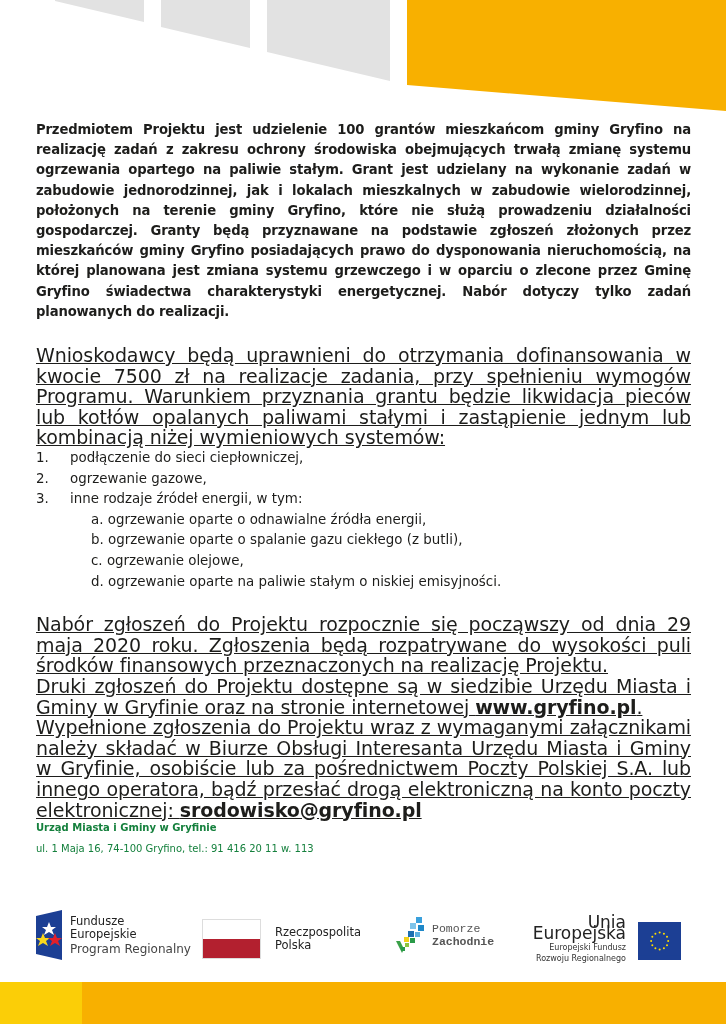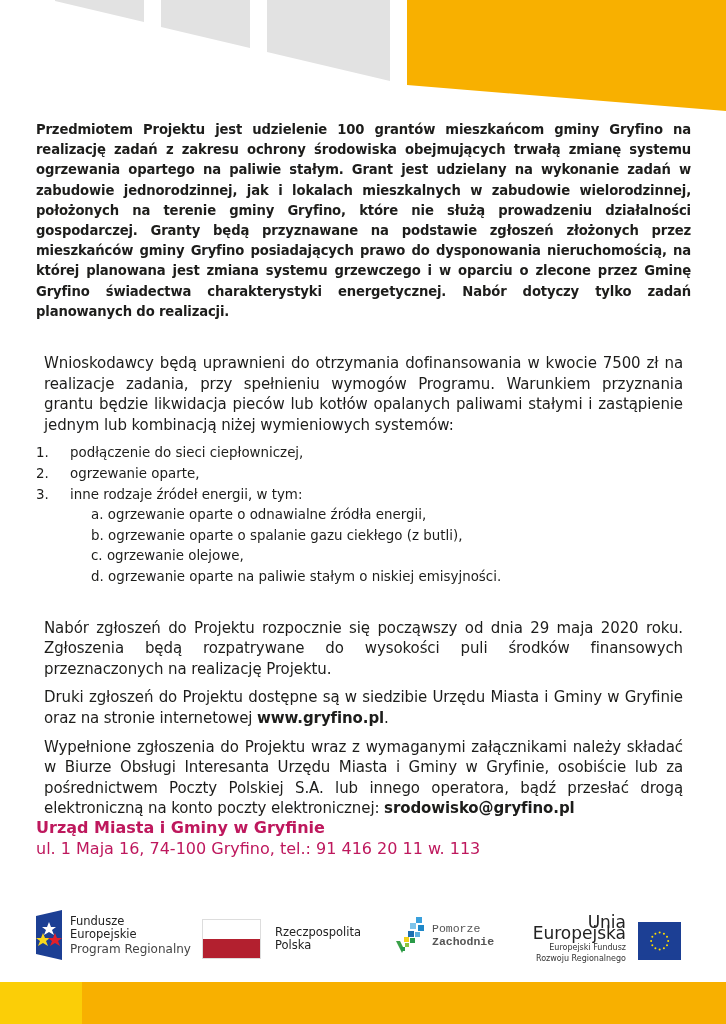--- a/index.html
+++ b/index.html
@@ -1,29 +1,29 @@
 <!DOCTYPE html>
 <html><head>
 <meta charset="utf-8">
 <style>
   html, body { margin: 0; padding: 0; background: #ffffff; }
   body { width: 726px; height: 1024px; position: relative; overflow: hidden;
          font-family: "DejaVu Sans", sans-serif; color: #1d1d1b; }
   .top-deco { position: absolute; left: 0; top: 0; width: 726px; height: 112px; }
   .content { position: absolute; left: 36px; top: 120px; width: 655px; }
   .p-bold { font-weight: bold; font-size: 13.2px; line-height: 20.2px; text-align: justify; margin: 0; letter-spacing: -0.15px; }
-  .p { font-size: 15px; line-height: 20.6px; text-align: justify; margin: 8px; letter-spacing: -0.1px; }
+  .p { font-size: 19px; line-height: 20.6px; text-align: justify; margin: 0; letter-spacing: -0.1px; text-decoration: underline; }
   .gap1 { height: 23px; }
   .gap2 { height: 22px; }
   .list { margin: 0; padding: 0; list-style: none; font-size: 13.4px; line-height: 20.6px; }
   .list li.num { display: flex; }
   .list .n { width: 34px; flex: 0 0 34px; }
   .sublist { margin: 0; padding: 0 0 0 55px; list-style: none; }
   .b { font-weight: bold; }
-  .contact { position: absolute; left: 36px; top: 818px; color: #be185d; font-size: 16px; line-height: 20.5px; }
+  .contact { position: absolute; left: 36px; top: 818px; color: #15803d; font-size: 10px; line-height: 20.5px; }
   .contact .org { font-weight: bold; }
   .logos { position: absolute; left: 0; top: 905px; width: 666px; height: 60px; }
   .logo { position: absolute; display: flex; align-items: center; }
   .logo-fe { left: 36px; top: 5px; }
   .fe-text { margin-left: 8px; line-height: 13px; }
   .fe-t1 { font-size: 11.5px; color: #222; }
   .fe-t2 { font-size: 12px; color: #444; margin-top: 2px; }
   .logo-rp { left: 192px; top: 14px; padding-left: 10px; }
   .flag { width: 57px; height: 38px; display: flex; flex-direction: column; border: 1px solid #ddd; }
   .flag .w { flex: 1; background: #ffffff; }
@@ -55,21 +55,21 @@
   <p class="p-bold">Przedmiotem Projektu jest udzielenie 100 grantów mieszkańcom gminy Gryfino na realizację zadań z zakresu ochrony środowiska obejmujących trwałą zmianę systemu ogrzewania opartego na paliwie stałym. Grant jest udzielany na wykonanie zadań w zabudowie jednorodzinnej, jak i lokalach mieszkalnych w zabudowie wielorodzinnej, położonych na terenie gminy Gryfino, które nie służą prowadzeniu działalności gospodarczej. Granty będą przyznawane na podstawie zgłoszeń złożonych przez mieszkańców gminy Gryfino posiadających prawo do dysponowania nieruchomością, na której planowana jest zmiana systemu grzewczego i w oparciu o zlecone przez Gminę Gryfino świadectwa charakterystyki energetycznej. Nabór dotyczy tylko zadań planowanych do realizacji.</p>
   <div class="gap1"></div>
   <p class="p">Wnioskodawcy będą uprawnieni do otrzymania dofinansowania w kwocie 7500 zł na realizacje zadania, przy spełnieniu wymogów Programu. Warunkiem przyznania grantu będzie likwidacja pieców lub kotłów opalanych paliwami stałymi i zastąpienie jednym lub kombinacją niżej wymieniowych systemów:</p>
   <ul class="list">
     <li class="num">
       <span class="n">1.</span>
       <span>podłączenie do sieci ciepłowniczej,</span>
     </li>
     <li class="num">
       <span class="n">2.</span>
-      <span>ogrzewanie oparte,</span>
+      <span>ogrzewanie gazowe,</span>
     </li>
     <li class="num">
       <span class="n">3.</span>
       <span>inne rodzaje źródeł energii, w tym:</span>
     </li>
     <li>
       <ul class="sublist">
         <li>a. ogrzewanie oparte o odnawialne źródła energii,</li>
         <li>b. ogrzewanie oparte o spalanie gazu ciekłego (z butli),</li>
         <li>c. ogrzewanie olejowe,</li>

